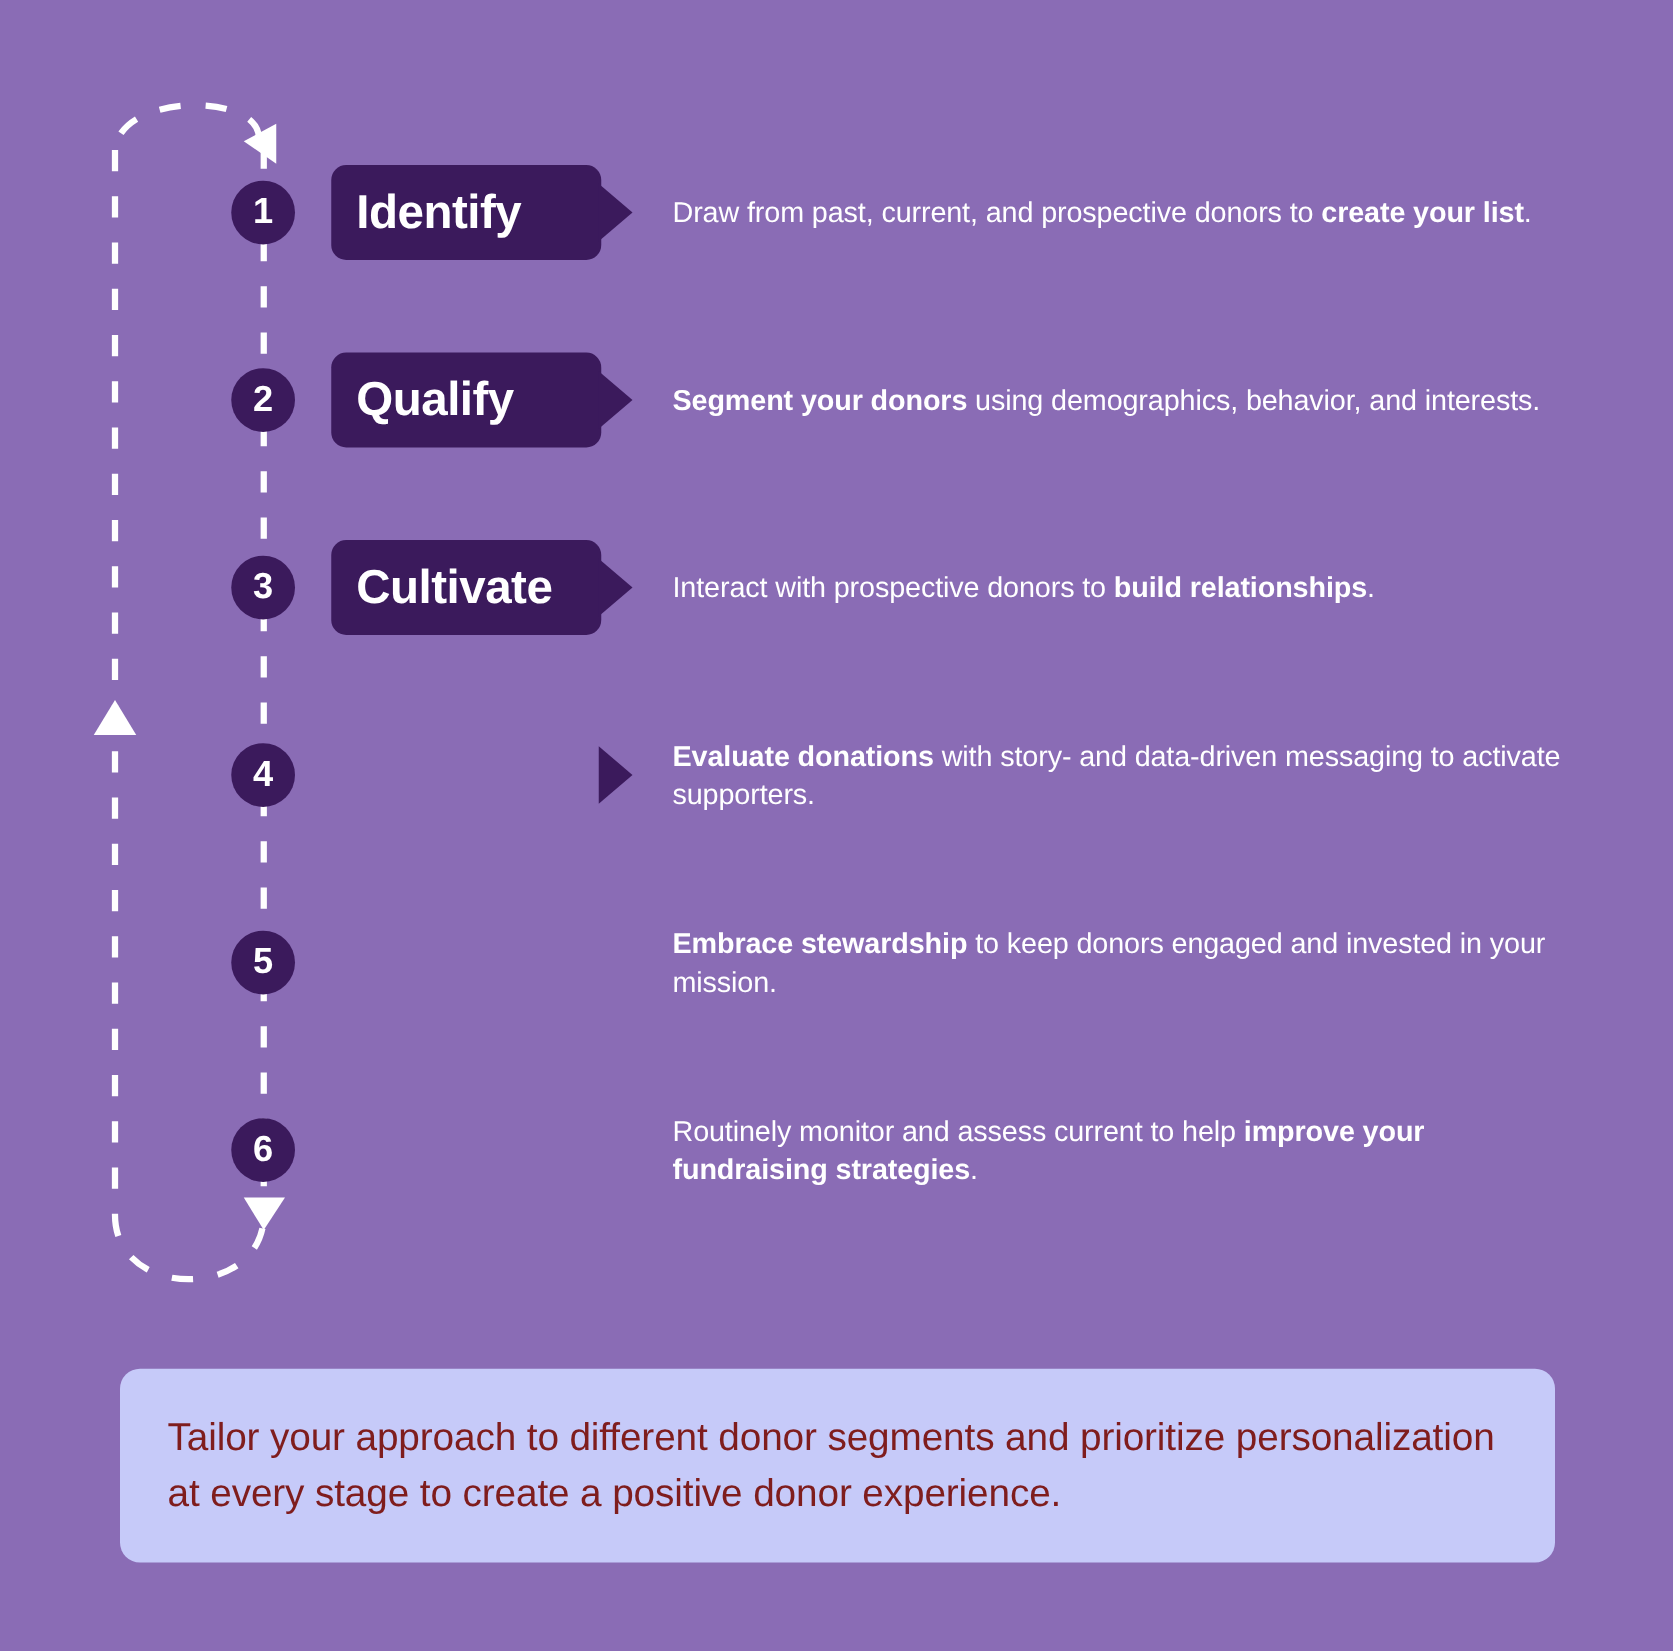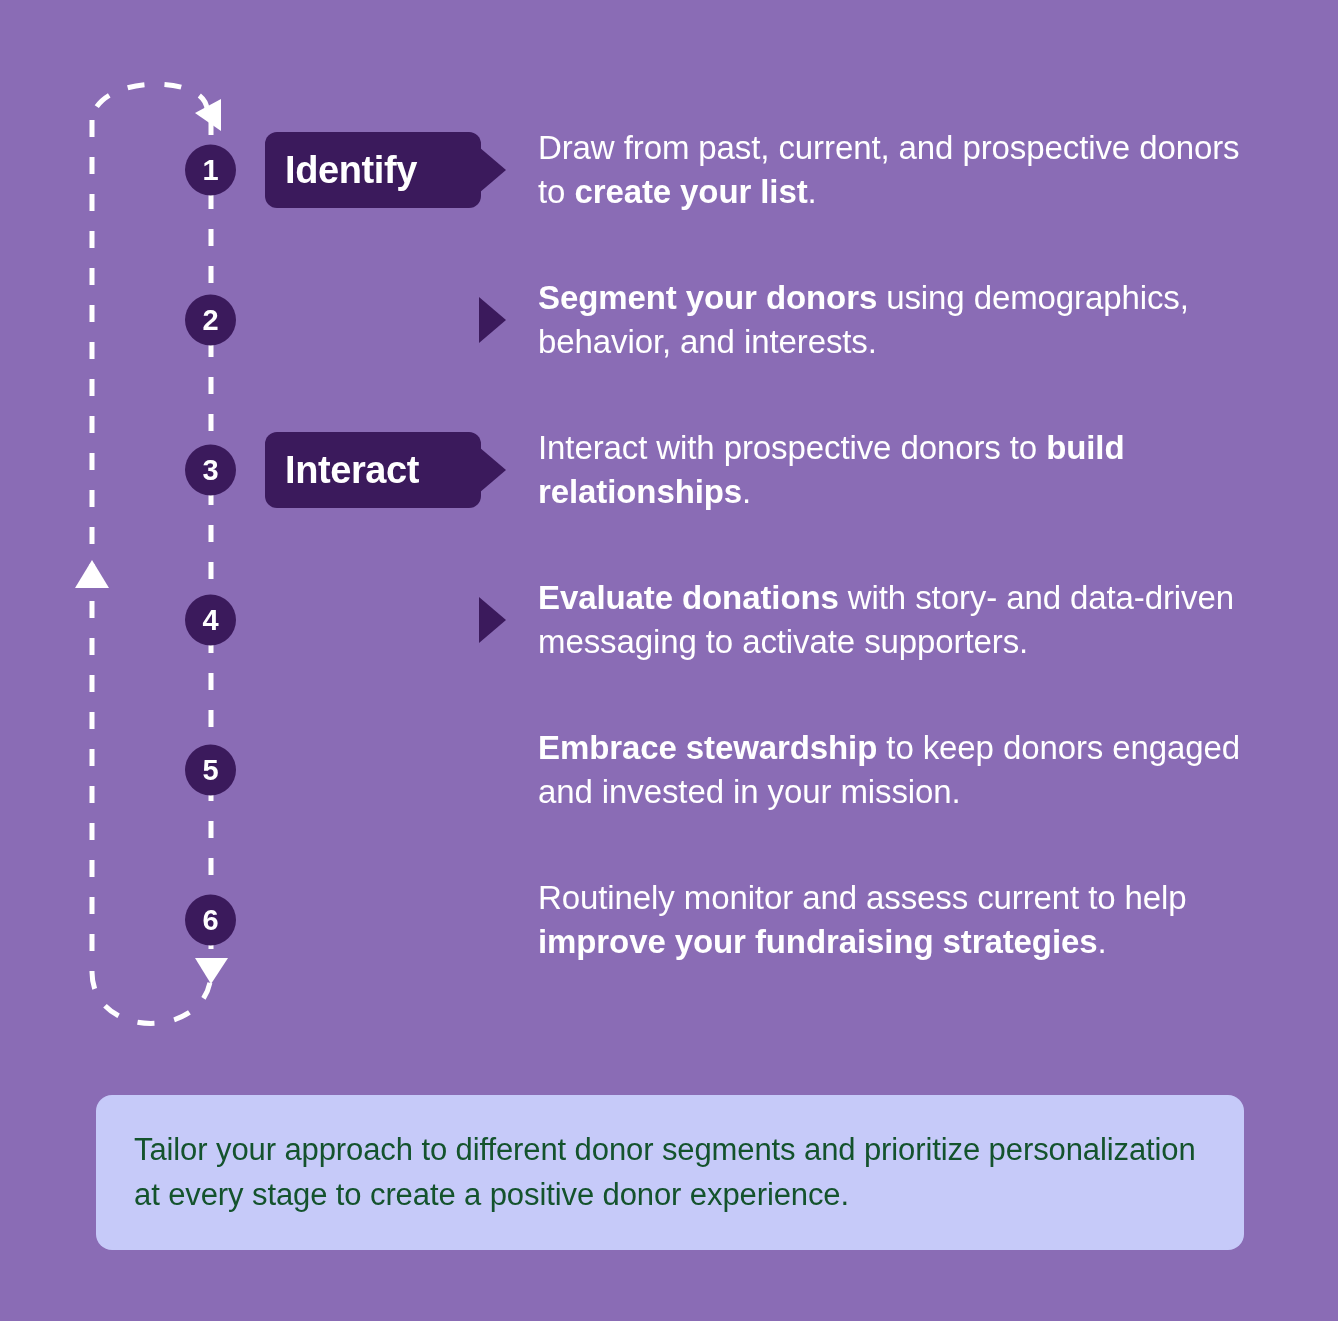--- a/index.html
+++ b/index.html
@@ -107,21 +107,21 @@
     border-left: 27px solid #3b1a5c;
   }
 
   .step-desc {
     position: absolute;
     left: 538px;
     top: 50%;
     transform: translateY(-50%);
     width: 730px;
     color: #ffffff;
-    font-size: 33px;
+    font-size: 23px;
     line-height: 1.33;
     letter-spacing: -0.1px;
   }
 
   .step-desc b { font-weight: bold; }
 
   
   #callout {
     position: absolute;
     left: 96px;
@@ -129,21 +129,21 @@
     width: 1148px;
     height: 155px;
     background: #c6caf9;
     border-radius: 16px;
     display: flex;
     align-items: center;
     padding: 0 38px;
   }
 
   #callout-text {
-    color: #14532d;
+    color: #7f1d1d;
     font-size: 31px;
     line-height: 1.42;
     letter-spacing: -0.1px;
   }
 </style>
 </head>
 <body>
 
 <div id="infographic">
 
@@ -177,32 +177,35 @@
         <div class="step-pill-tail"></div>
       </div>
       <div class="step-desc"><span>Draw from past, current, and prospective donors to </span><b>create your list</b><span>.</span></div>
     </div>
 
     <div class="step-row" style="top:270px;">
       <div class="step-number-circle">
         <span>2</span>
       </div>
       <div class="step-pill-wrap">
+        <div class="step-pill">
+          <span>Qualify</span>
+        </div>
         <div class="step-pill-tail"></div>
       </div>
       <div class="step-desc"><b>Segment your donors</b><span> using demographics, behavior, and interests.</span></div>
     </div>
 
     <div class="step-row" style="top:420px;">
       <div class="step-number-circle">
         <span>3</span>
       </div>
       <div class="step-pill-wrap">
         <div class="step-pill">
-          <span>Interact</span>
+          <span>Cultivate</span>
         </div>
         <div class="step-pill-tail"></div>
       </div>
       <div class="step-desc"><span>Interact with prospective donors to </span><b>build relationships</b><span>.</span></div>
     </div>
 
     <div class="step-row" style="top:570px;">
       <div class="step-number-circle">
         <span>4</span>
       </div>

